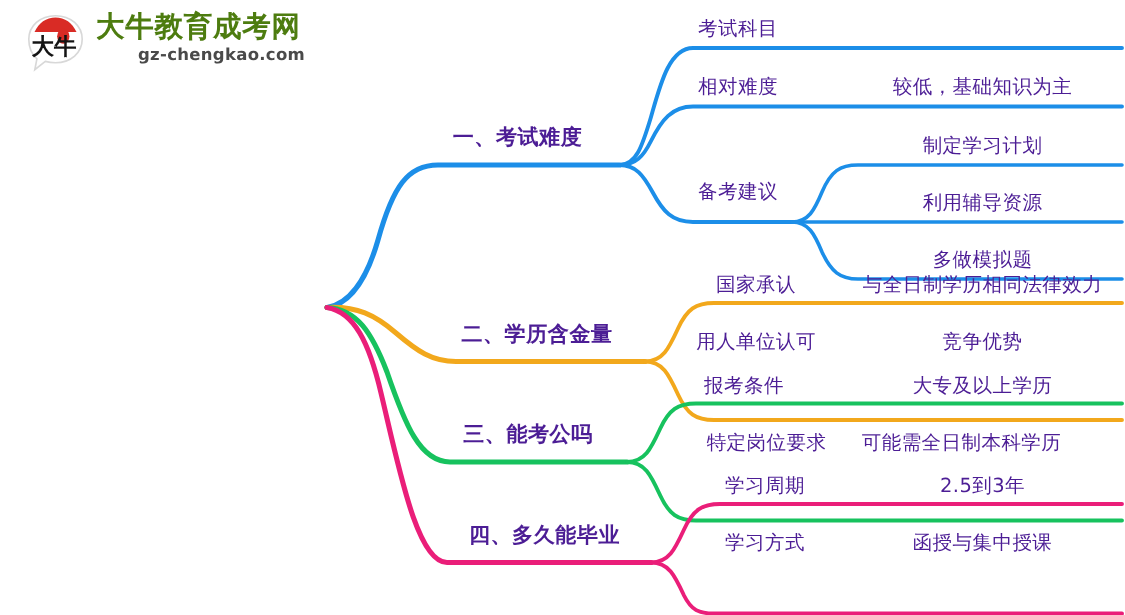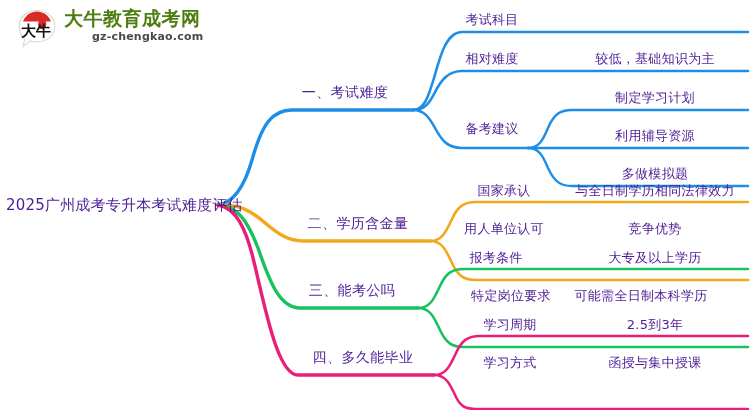--- a/index.html
+++ b/index.html
@@ -27,21 +27,21 @@
   }
 
   
   .node{
     position:absolute;
     font-family:"DejaVu Sans","Liberation Sans",sans-serif;
     color:#4c1d95;white-space:nowrap;
     line-height:1;
   }
   .root-node{font-size:15px;letter-spacing:.2px;}
-  .lvl1{font-size:14px;letter-spacing:.4px;}
+  .lvl1{font-size:14px;letter-spacing:.4px;font-weight:bold;}
   .lvl2{font-size:13px;letter-spacing:.3px;}
   .lvl3{font-size:13px;letter-spacing:.3px;}
   .ctr{transform:translateX(-50%);}
 </style>
 </head>
 <body>
 
 <div id="stage">
 
   <svg id="wires" viewBox="0 0 750 410">
@@ -83,21 +83,20 @@
       <path d="M7.0 13.4 C9.6 7.2 14.9 3.6 21 3.6 C27.1 3.6 32.4 7.2 35.0 13.4 Z" fill="#d92b25"></path>
       <ellipse cx="26.2" cy="16.2" rx="4.1" ry="5.0" fill="#d92b25"></ellipse>
       <text x="20" y="28" font-family="DejaVu Sans, sans-serif" font-size="15" font-weight="bold" fill="#141414" text-anchor="middle">大牛</text>
     </svg>
     <div class="logo-text">
       <div class="logo-cn">大牛教育成考网</div>
       <div class="logo-url">gz-chengkao.com</div>
     </div>
   </div>
 
-  <div class="node root-node" style="left:6px;top:198px;">2025广州成考专升本考试难度评估</div>
 
   <div class="node lvl1 ctr" style="left:345px;top:85px;">一、考试难度</div>
 
   <div class="node lvl2 ctr" style="left:492px;top:13px;">考试科目</div>
 
   <div class="node lvl2 ctr" style="left:492px;top:52px;">相对难度</div>
   <div class="node lvl3 ctr" style="left:655px;top:52px;">较低，基础知识为主</div>
 
   <div class="node lvl2 ctr" style="left:492px;top:122px;">备考建议</div>
   <div class="node lvl3 ctr" style="left:655px;top:91px;">制定学习计划</div>

